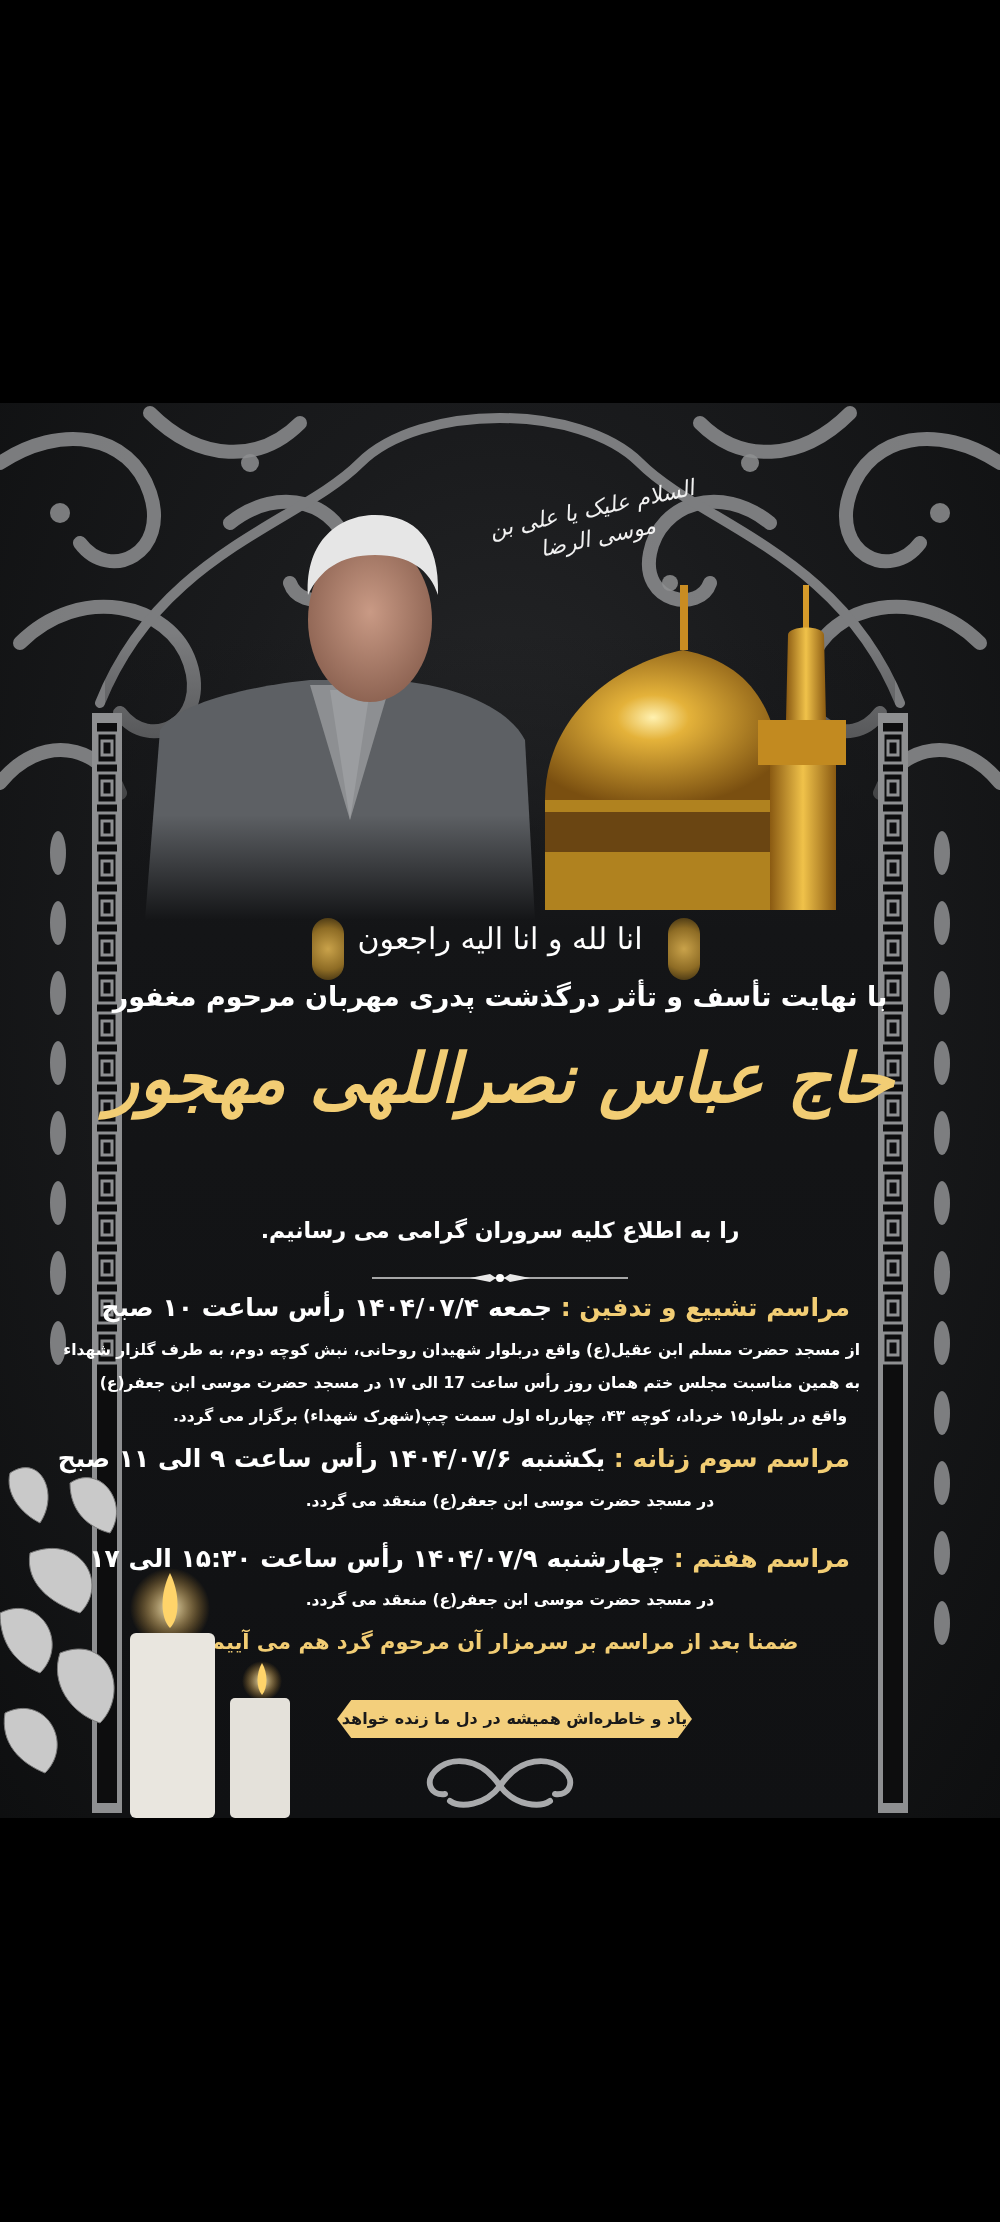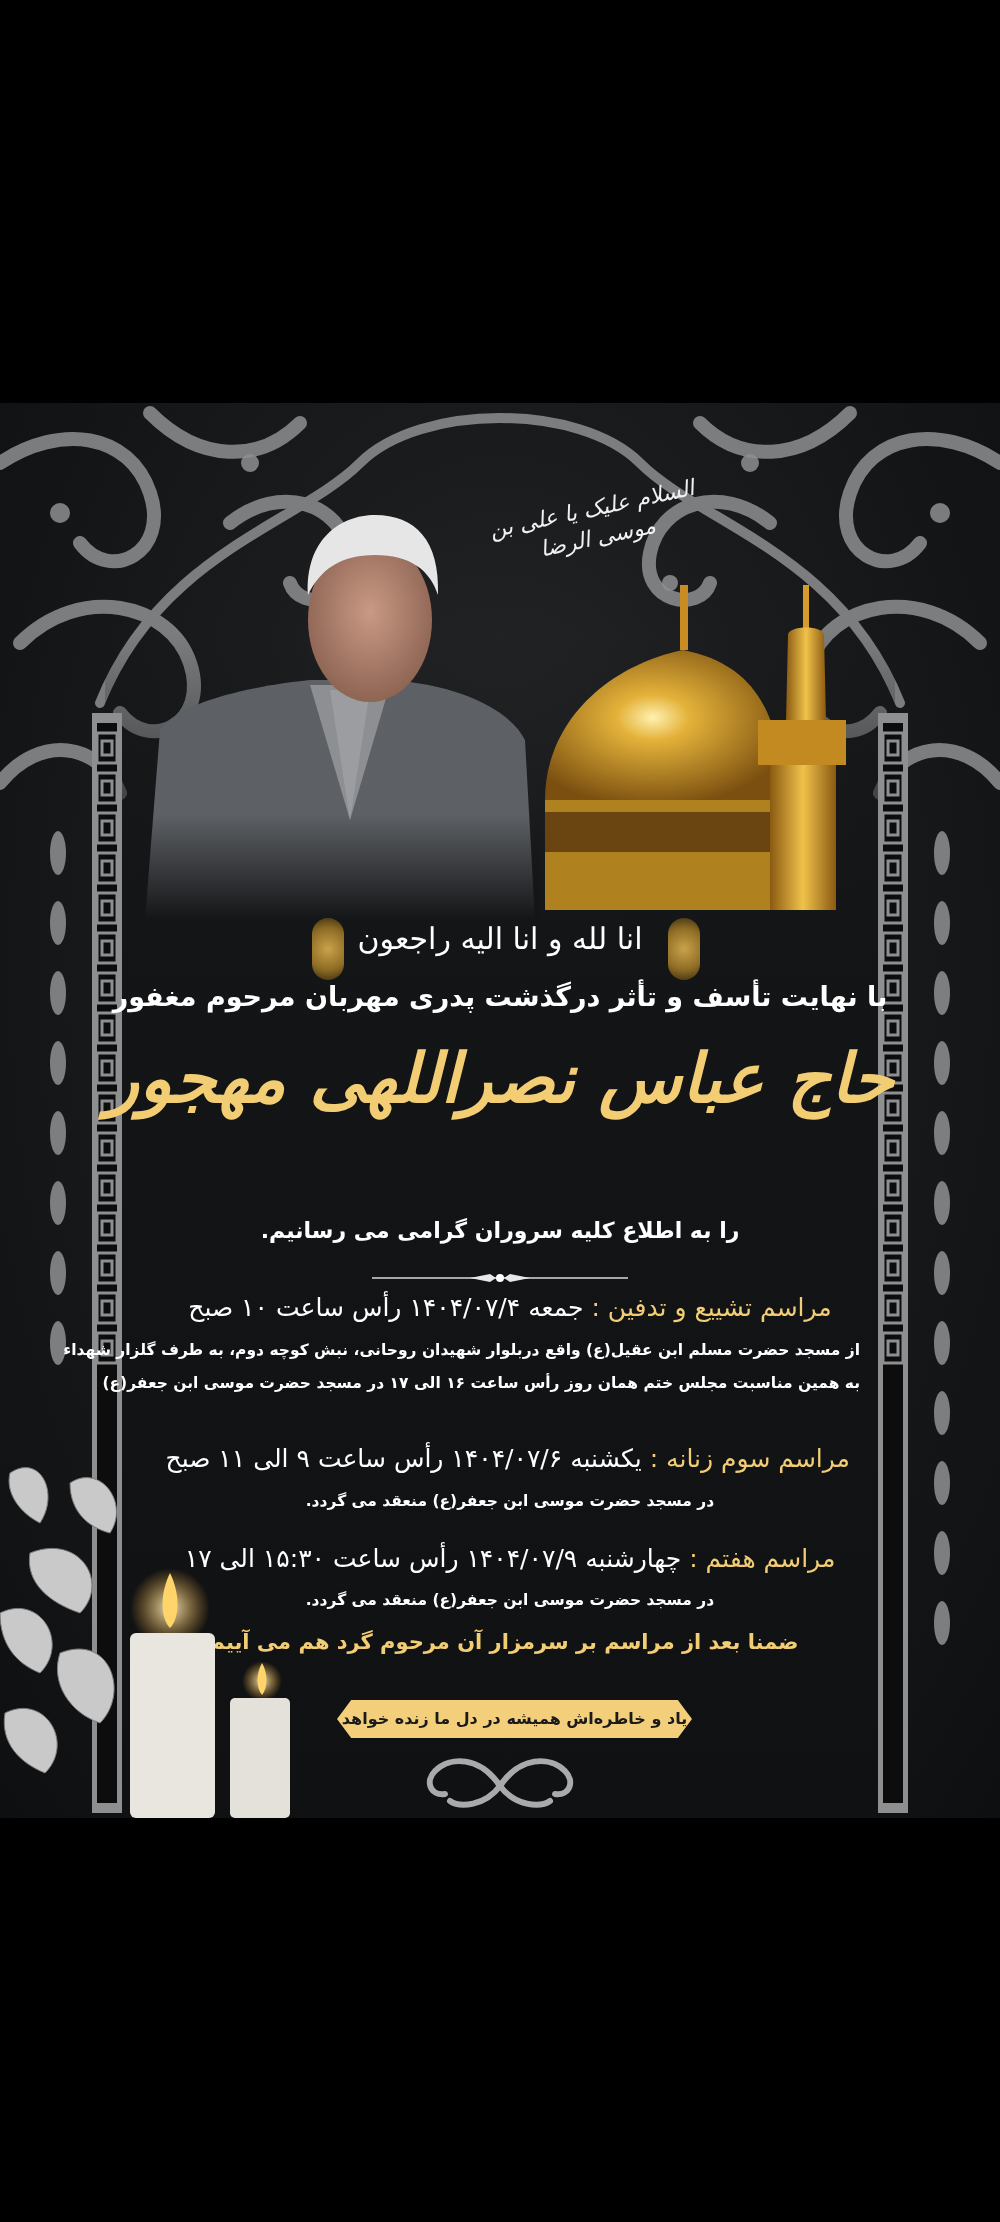--- a/index.html
+++ b/index.html
@@ -28,21 +28,21 @@
 
   .intro { position:absolute; left:0; width:1000px; top:578px; text-align:center; color:#fff;
     font-size:27px; font-weight:bold; direction:rtl; }
   .name { position:absolute; left:0; width:1000px; top:635px; text-align:center; color:#f2cd74;
     font-family:"DejaVu Serif", serif; font-style:italic; font-weight:bold; font-size:68px; direction:rtl; }
   .notice { position:absolute; left:0; width:1000px; top:815px; text-align:center; color:#fff;
     font-size:22px; font-weight:bold; direction:rtl; }
   .divider { position:absolute; left:372px; top:870px; width:256px; height:10px; }
 
   .event-head { position:absolute; left:170px; width:680px; text-align:center; color:#fff;
-    font-size:25px; font-weight:normal; direction:rtl; white-space:nowrap; }
+    font-size:25px; font-weight:bold; direction:rtl; white-space:nowrap; }
   .event-head .lbl { color:#f2cd74; }
   .event-line { position:absolute; left:160px; width:700px; text-align:center; color:#fff;
     font-size:15.5px; font-weight:bold; direction:rtl; white-space:nowrap; }
   .footnote { position:absolute; left:0; width:1000px; top:1227px; text-align:center; color:#f2cd74;
     font-size:21px; font-weight:bold; direction:rtl; box-sizing:border-box; }
   .memory-banner { position:absolute; left:337px; top:1297px; width:355px; height:38px;
     background:#f3cf7c; color:#1a1a1a; font-size:16px; font-weight:bold; text-align:center;
     line-height:38px; direction:rtl;
     clip-path: polygon(4% 0, 96% 0, 100% 50%, 96% 100%, 4% 100%, 0 50%); }
   .bottom-orn { position:absolute; left:400px; top:1343px; width:200px; height:70px; }
@@ -213,21 +213,22 @@
   <svg class="divider" viewBox="0 0 256 10">
     <line x1="0" y1="5" x2="256" y2="5" stroke="#d8d8d8" stroke-width="1.5"></line>
     <path d="M98,5 L118,1 L124,5 L118,9 Z M158,5 L138,1 L132,5 L138,9 Z" fill="#e8e8e8"></path>
     <circle cx="128" cy="5" r="4" fill="#fff"></circle>
   </svg>
 
   <div class="event-head" style="top:890px;">
     <span class="lbl">مراسم تشییع و تدفین :</span><span> جمعه ۱۴۰۴/۰۷/۴ رأس ساعت ۱۰ صبح</span>
   </div>
   <div class="event-line" style="top:938px;">از مسجد حضرت مسلم ابن عقیل(ع) واقع دربلوار شهیدان روحانی، نبش کوچه دوم، به طرف گلزار شهداء</div>
-  <div class="event-line" style="top:971px;">به همین مناسبت مجلس ختم همان روز رأس ساعت ۱۶ الی ۱۷ در مسجد حضرت موسی ابن جعفر(ع)</div>
+  <div class="event-line" style="top:971px;">به همین مناسبت مجلس ختم همان روز رأس ساعت 17 الی ۱۷ در مسجد حضرت موسی ابن جعفر(ع)</div>
+  <div class="event-line" style="top:1004px;">واقع در بلوار۱۵ خرداد، کوچه ۴۳، چهارراه اول سمت چپ(شهرک شهداء) برگزار می گردد.</div>
 
   <div class="event-head" style="top:1041px;">
     <span class="lbl">مراسم سوم زنانه :</span><span> یکشنبه ۱۴۰۴/۰۷/۶ رأس ساعت ۹ الی ۱۱ صبح</span>
   </div>
   <div class="event-line" style="top:1089px;">در مسجد حضرت موسی ابن جعفر(ع) منعقد می گردد.</div>
 
   <div class="event-head" style="top:1141px;">
     <span class="lbl">مراسم هفتم :</span><span> چهارشنبه ۱۴۰۴/۰۷/۹ رأس ساعت ۱۵:۳۰ الی ۱۷</span>
   </div>
   <div class="event-line" style="top:1188px;">در مسجد حضرت موسی ابن جعفر(ع) منعقد می گردد.</div>

